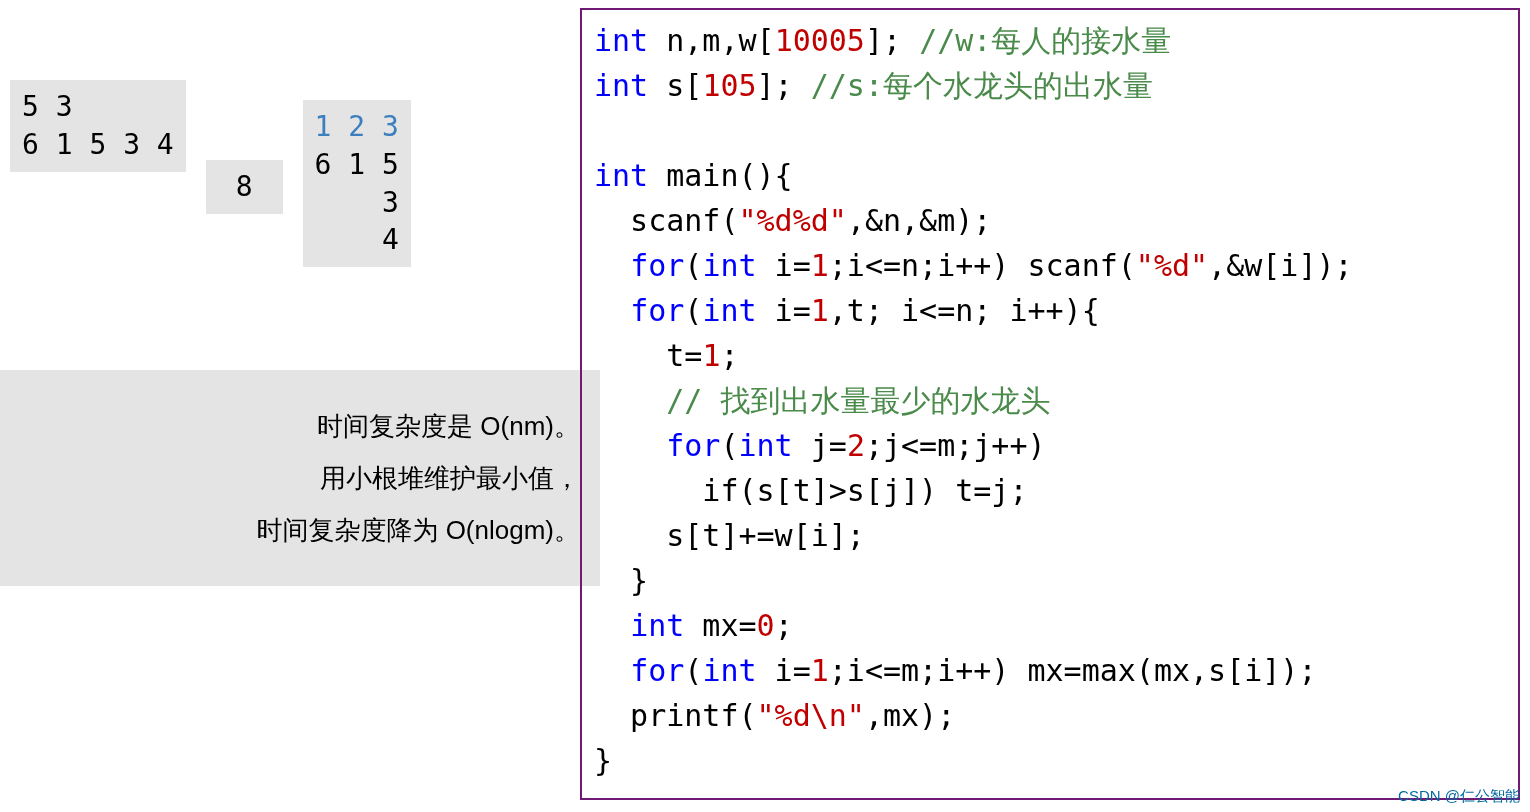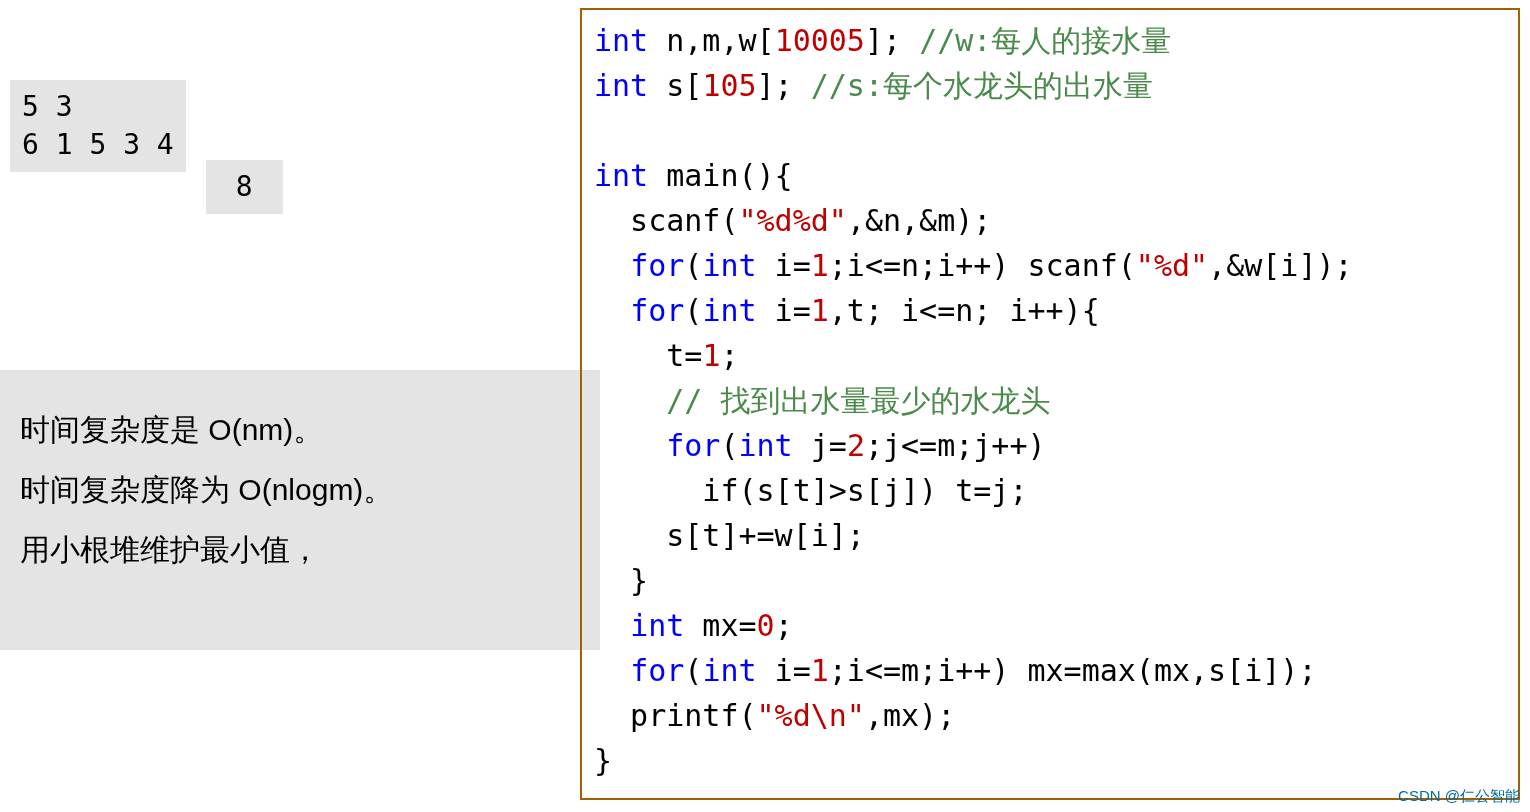--- a/index.html
+++ b/index.html
@@ -35,33 +35,34 @@
   .box2 { margin-top: 150px; padding: 8px 30px; }
   .box3 { margin-top: 90px; }
   .box3 .row-hdr { color: #3b7fbf; }
   .box3 .row { white-space: pre; }
   .note-box {
     position: absolute;
     left: 0;
     top: 370px;
     width: 560px;
     background: #e4e4e4;
-    padding: 30px 20px 70px 20px;
-    font-size: 30px;
+    padding: 30px 20px 30px 20px;
+    font-size: 26px;
     line-height: 2.0;
     font-family: "Microsoft YaHei", sans-serif;
     color: #000;
+    text-align: right;
   }
   .code-box {
     position: absolute;
     left: 580px;
     top: 8px;
     width: 940px;
     height: 792px;
-    border: 2px solid #a16207;
+    border: 2px solid #701a75;
     box-sizing: border-box;
     padding: 8px 12px;
     font-family: "Consolas", monospace;
     font-size: 30px;
     line-height: 1.5;
     color: #000;
     white-space: pre;
     overflow: hidden;
   }
   .kw { color: #0000ff; }
@@ -82,26 +83,32 @@
 
 <div class="left-col">
   <div class="data-boxes">
     <div class="graybox box1">
       <div>5 3</div>
       <div>6 1 5 3 4</div>
     </div>
     <div class="graybox box2">
       <div>8</div>
     </div>
+    <div class="graybox box3">
+      <div class="row-hdr row">1 2 3</div>
+      <div class="row">6 1 5</div>
+      <div class="row">    3</div>
+      <div class="row">    4</div>
+    </div>
   </div>
 
   <div class="note-box">
     <div>时间复杂度是 O(nm)。</div>
+    <div>用小根堆维护最小值，</div>
     <div>时间复杂度降为 O(nlogm)。</div>
-    <div>用小根堆维护最小值，</div>
   </div>
 </div>
 
 <div class="code-box"><span class="kw">int</span><span> n,m,w[</span><span class="num">10005</span><span>]; </span><span class="cmt">//w:每人的接水量</span>
 <span class="kw">int</span><span> s[</span><span class="num">105</span><span>]; </span><span class="cmt">//s:每个水龙头的出水量</span>
 <span></span>
 <span class="kw">int</span><span> main(){</span>
 <span>  scanf(</span><span class="str">"%d%d"</span><span>,&amp;n,&amp;m);</span>
 <span>  </span><span class="kw">for</span><span>(</span><span class="kw">int</span><span> i=</span><span class="num">1</span><span>;i&lt;=n;i++) scanf(</span><span class="str">"%d"</span><span>,&amp;w[i]);</span>
 <span>  </span><span class="kw">for</span><span>(</span><span class="kw">int</span><span> i=</span><span class="num">1</span><span>,t; i&lt;=n; i++){</span>

